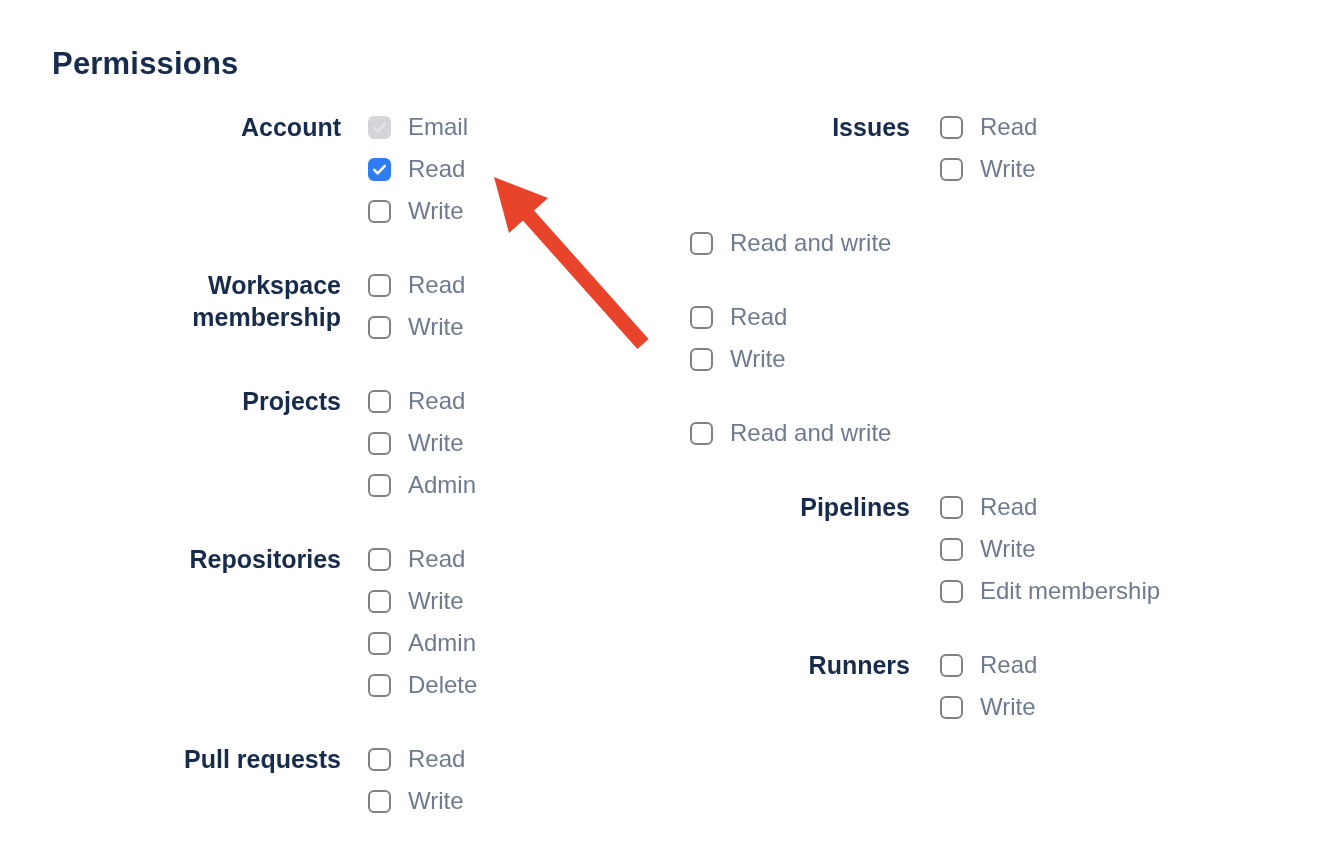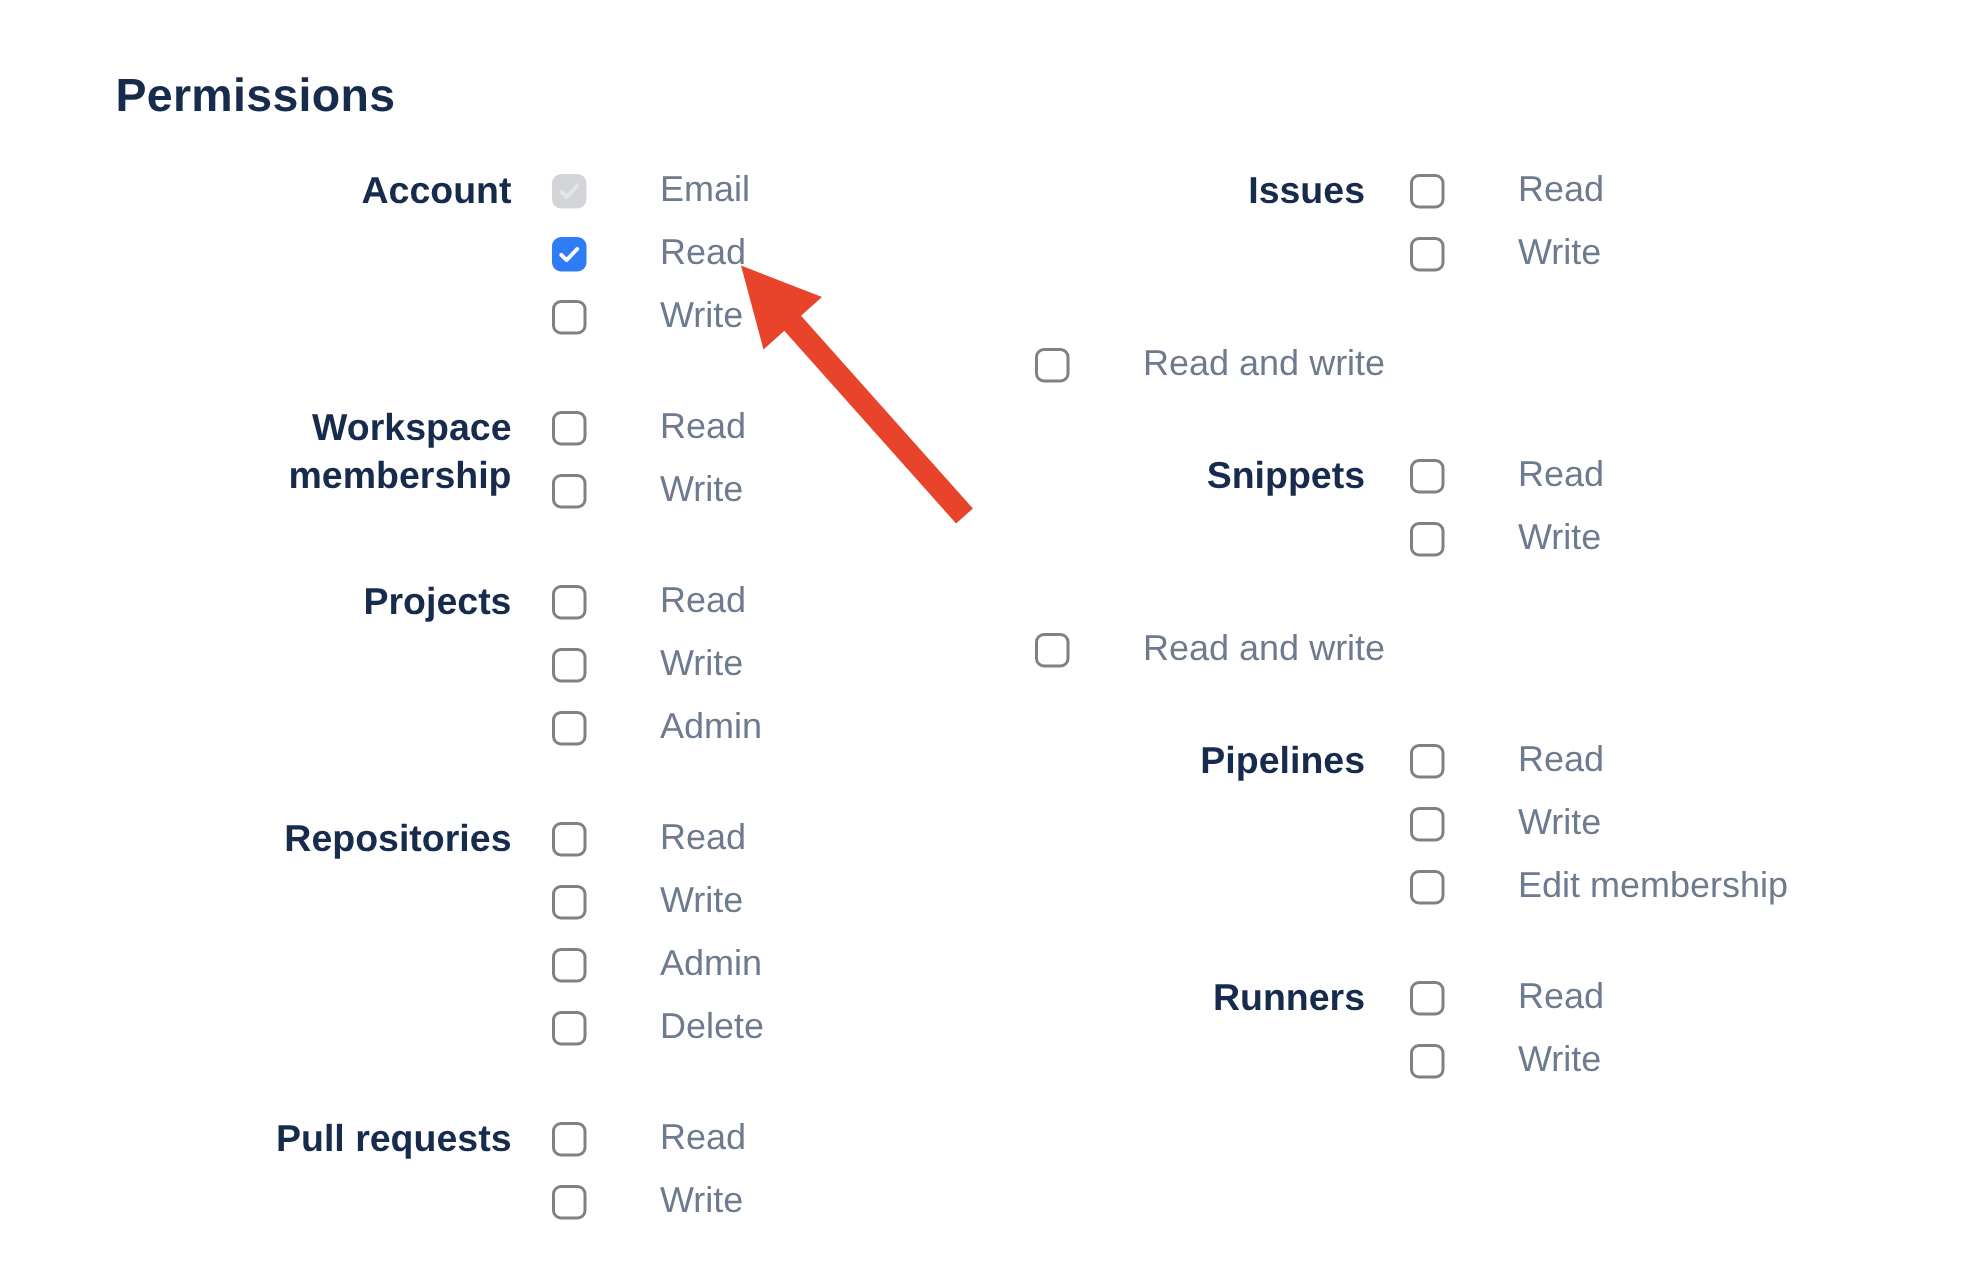--- a/index.html
+++ b/index.html
@@ -5,21 +5,20 @@
   html,body { margin:0; padding:0; background:#ffffff; }
   body { font-family: "Liberation Sans", "DejaVu Sans", sans-serif; }
   .page {
     position:relative; width:1322px; height:844px;
     background:#ffffff; overflow:hidden;
   }
   .heading {
     position:absolute; left:52px; top:46px;
     font-size:31px; font-weight:700; color:#172B4D;
     letter-spacing:0.2px;
-    margin-left:25px;
   }
   .columns {
     position:absolute; left:0; top:106px; width:1322px;
     display:flex; align-items:flex-start;
   }
   .col { display:flex; flex-direction:column; }
   .col-left  { width:660px; }
   .col-right { width:662px; }
 
   .group { display:flex; margin-bottom:32px; }
@@ -42,21 +41,21 @@
     display:flex; align-items:center; justify-content:center;
   }
   .cb svg { display:none; width:17px; height:17px; }
   .cb-unchecked { background:#ffffff; border:2px solid #7F8184; }
   .cb-checked { background:#2E7DF6; }
   .cb-checked svg { display:block; }
   .cb-checked svg path { stroke:#ffffff; }
   .cb-checked_disabled { background:#D3D5D8; }
   .cb-checked_disabled svg { display:block; }
   .cb-checked_disabled svg path { stroke:#E4E5E7; }
-  .opt-label { font-size:24px; color:#6E7B8F;margin-left:32px; }
+  .opt-label { font-size:24px; color:#6E7B8F; }
 
   .annotation-arrow {
     position:absolute; left:0; top:0; width:1322px; height:844px;
     pointer-events:none;
   }
 </style>
 </head>
 <body>
 
 <div class="page">
@@ -182,21 +181,20 @@
       <div class="group">
         <div class="options">
           <label class="option">
             <span class="cb cb-unchecked"></span>
             <span class="opt-label">Read and write</span>
           </label>
         </div>
       </div>
 
       <div class="group">
-        <div class="group-label">Snippets</div>
         <div class="options">
           <label class="option">
             <span class="cb cb-unchecked"></span>
             <span class="opt-label">Read</span>
           </label>
           <label class="option">
             <span class="cb cb-unchecked"></span>
             <span class="opt-label">Write</span>
           </label>
         </div>

